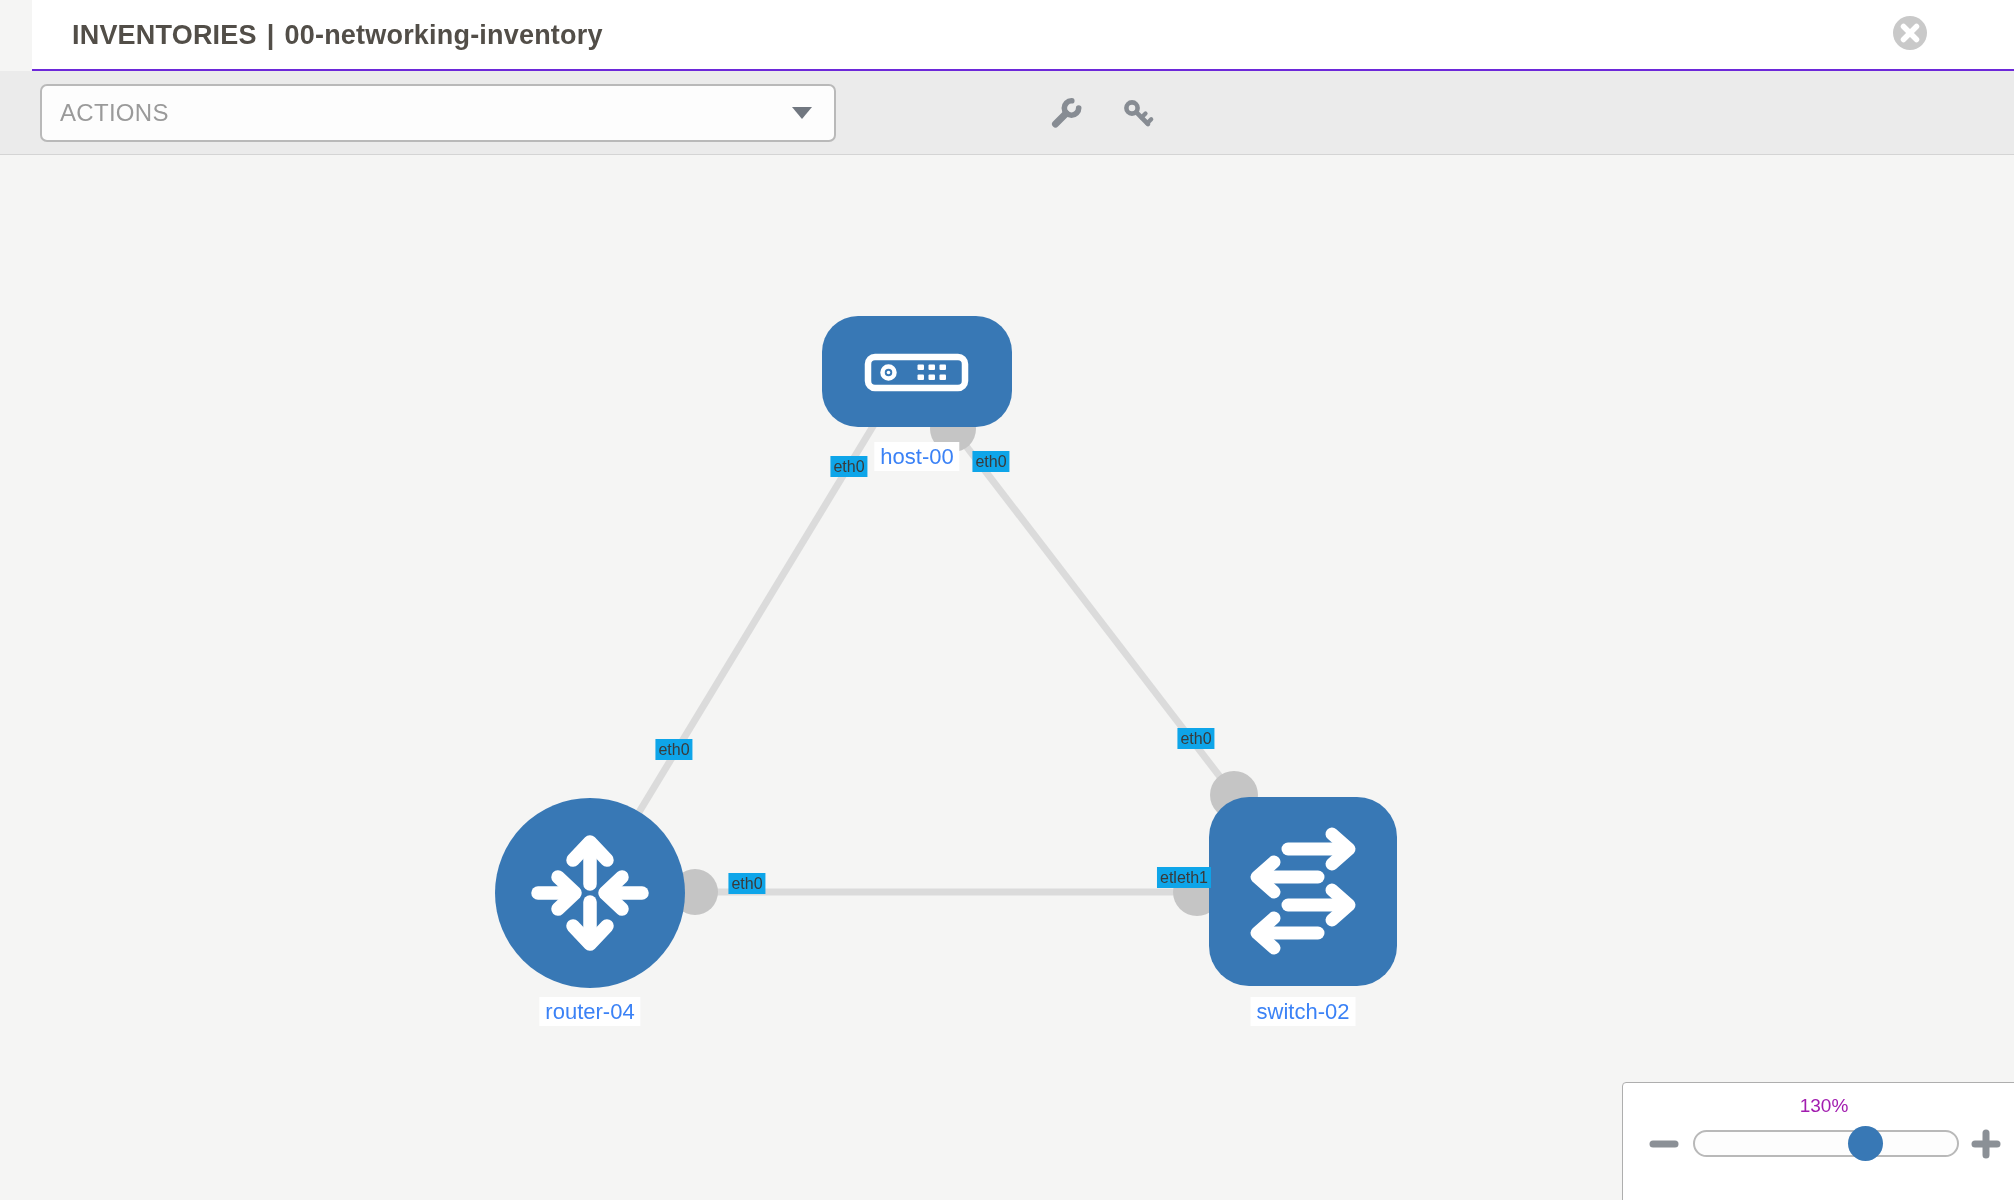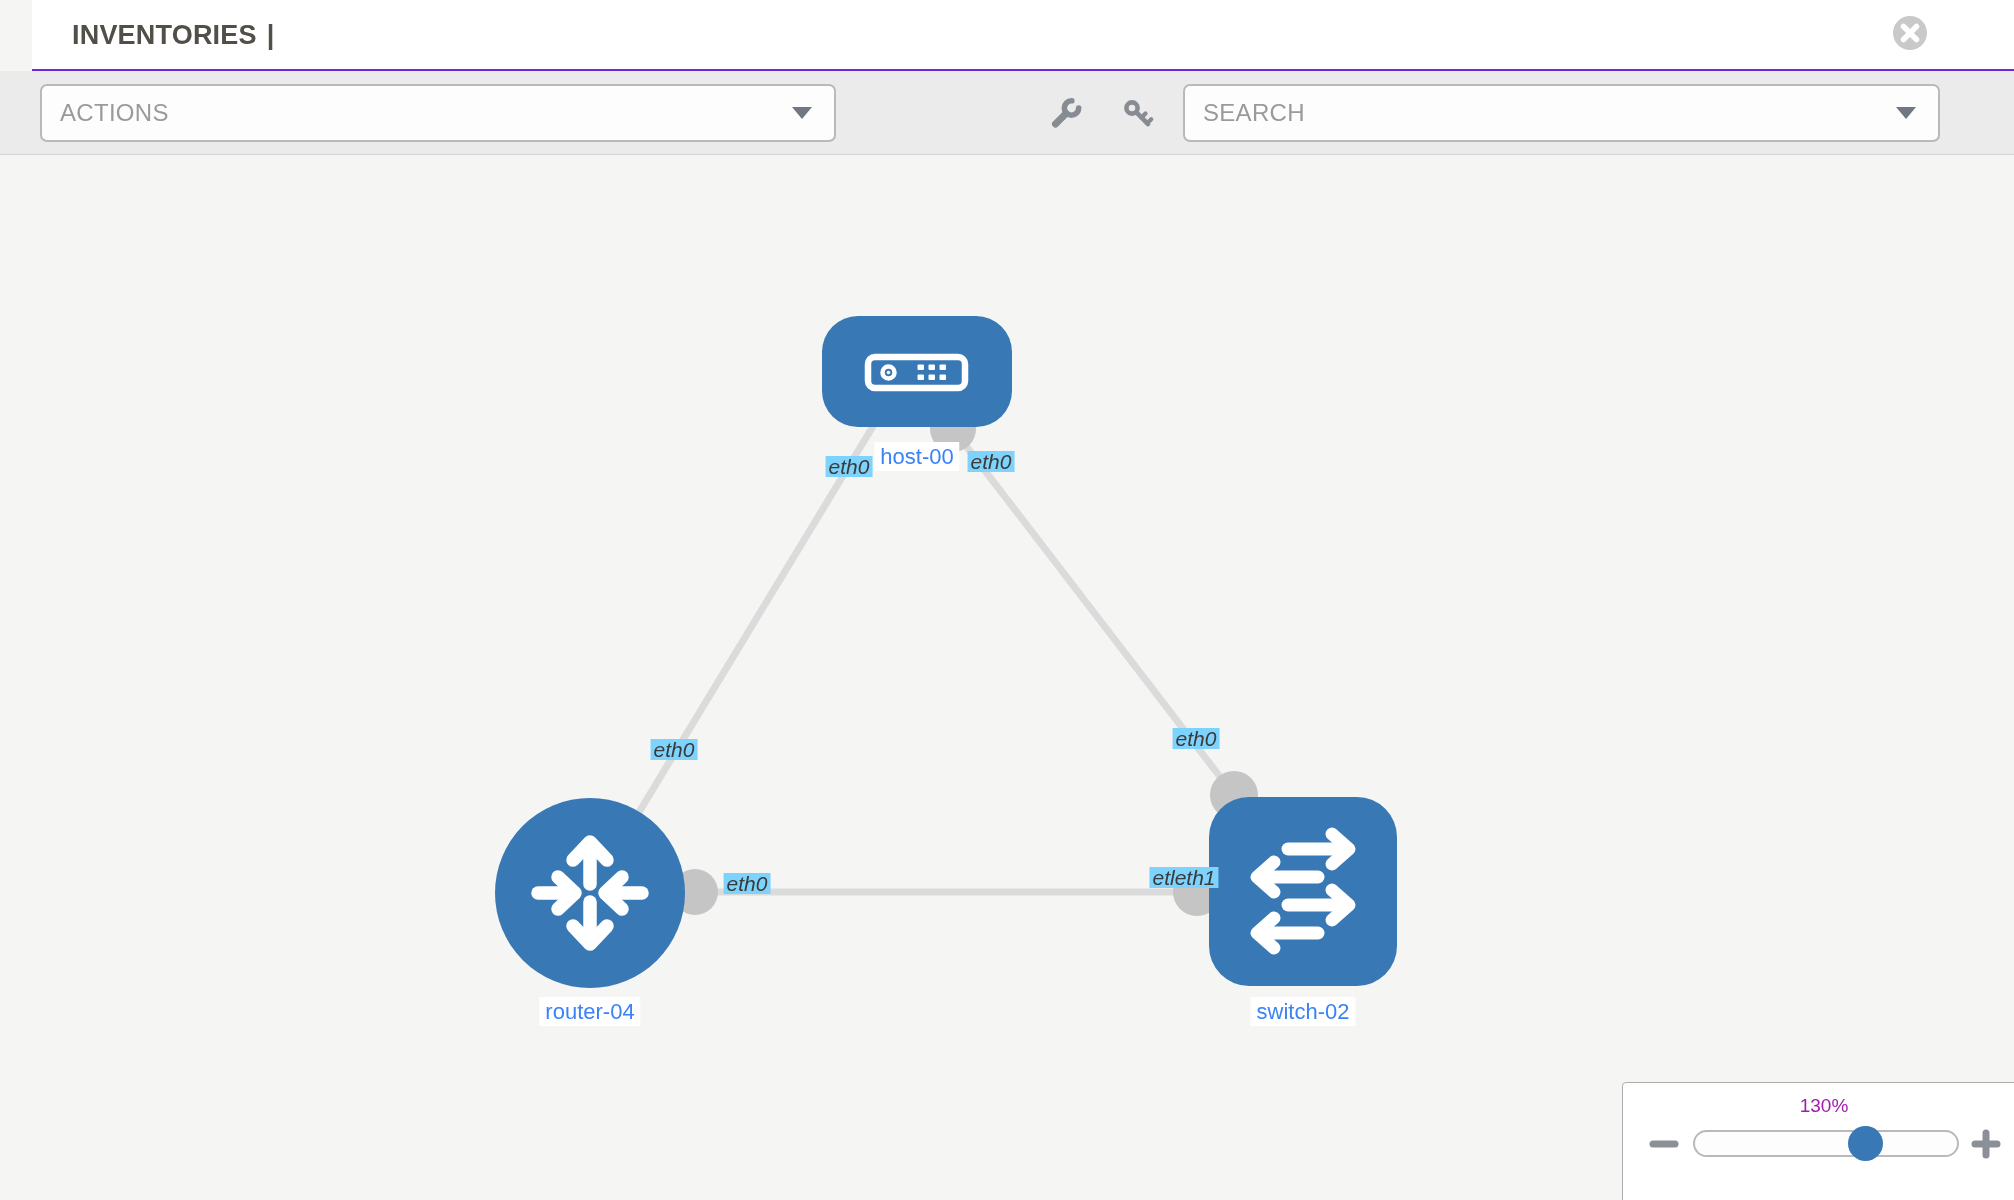--- a/index.html
+++ b/index.html
@@ -21,40 +21,41 @@
   .caret { width:0; height:0; border-left:10px solid transparent; border-right:10px solid transparent; border-top:12px solid #717780; }
   .tool-btn { position:absolute; top:25px; width:40px; height:40px; background:transparent; border:none; cursor:pointer; }
   .tool-btn.wrench { left:1045px; }
   .tool-btn.key { left:1119px; }
 
   
   .canvas { position:absolute; left:0; top:155px; width:2014px; height:1045px; background:#f5f5f4; }
   .canvas svg.topo { position:absolute; left:0; top:0; }
 
   .node-label { position:absolute; transform:translateX(-50%); background:#ffffff; color:#3b82f6; font-size:22px; line-height:29px; padding:0 6px; white-space:nowrap; }
-  .iface-label { position:absolute; transform:translateX(-50%); background:#7dd3fc; color:#3a3a3a; font-size:21px; line-height:21px; padding:0 3px; white-space:nowrap;font-style:italic; }
+  .iface-label { position:absolute; transform:translateX(-50%); background:#0ea5e9; color:#3a3a3a; font-size:16px; line-height:21px; padding:0 3px; white-space:nowrap; }
 
   
   .zoom-panel { position:absolute; left:1622px; top:1082px; width:400px; height:125px; background:#ffffff; border:1px solid #aeaeae; border-radius:4px; }
   .zoom-level { position:absolute; left:201px; top:12px; transform:translateX(-50%); font-size:19px; color:#a21caf; }
   .zoom-btn { position:absolute; background:transparent; border:none; cursor:pointer; width:36px; height:36px; }
   .zoom-out { left:23px; top:43px; }
   .zoom-in  { left:345px; top:43px; }
   .zoom-track { position:absolute; left:70px; top:47px; width:266px; height:27px; background:#fdfdfd; border:2px solid #b9b9b9; border-radius:14px; cursor:pointer; }
   .zoom-thumb { position:absolute; left:153px; top:-6px; width:35px; height:35px; border-radius:50%; background:#3878b5; cursor:grab; }
 </style>
 </head>
 <body>
 
 <div id="app">
 
   <div class="header">
     <div class="breadcrumb">
       <span>INVENTORIES</span>
       <span>|</span>
+      <span>00-networking-inventory</span>
     </div>
     <div class="close-btn">
       <svg width="34" height="34" viewBox="0 0 34 34">
         <circle cx="17" cy="17" r="17" fill="#c9c9c9"></circle>
         <line x1="10.5" y1="10.5" x2="23.5" y2="23.5" stroke="#ffffff" stroke-width="5.5" stroke-linecap="round"></line>
         <line x1="23.5" y1="10.5" x2="10.5" y2="23.5" stroke="#ffffff" stroke-width="5.5" stroke-linecap="round"></line>
       </svg>
     </div>
   </div>
 
@@ -77,24 +78,20 @@
       <svg width="38" height="38" viewBox="0 0 38 38">
         <g stroke="#878c93" fill="none" stroke-linecap="round">
           <circle cx="12" cy="12" r="5.6" stroke-width="4.6"></circle>
           <line x1="16.2" y1="16.2" x2="28" y2="28" stroke-width="4.6"></line>
           <line x1="21.5" y1="21.5" x2="25.5" y2="17.5" stroke-width="4.2"></line>
           <line x1="27.2" y1="27.2" x2="31.2" y2="23.2" stroke-width="4.2"></line>
         </g>
       </svg>
     </button>
 
-    <div class="select-box select-search">
-      <span>SEARCH</span>
-      <span class="caret"></span>
-    </div>
   </div>
 
   <div class="canvas">
 
     <svg class="topo" width="2014" height="1045" viewBox="0 0 2014 1045">
 
       <g stroke="#dbdbdb" stroke-width="7">
         <line x1="875" y1="268" x2="590" y2="738"></line>
         <line x1="953" y1="274" x2="1234" y2="640"></line>
         <line x1="590" y1="737" x2="1303" y2="737"></line>

